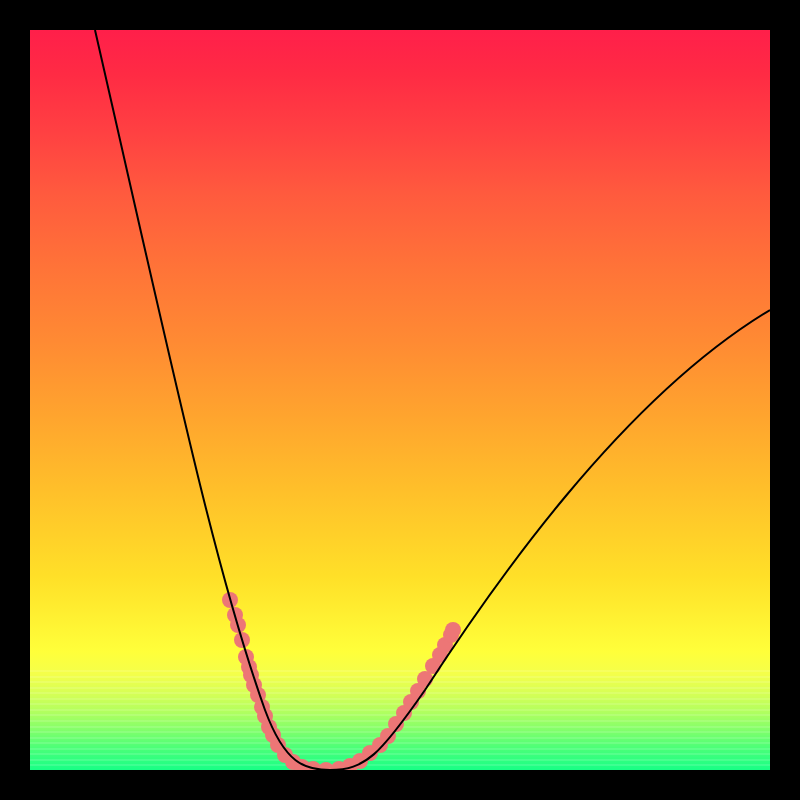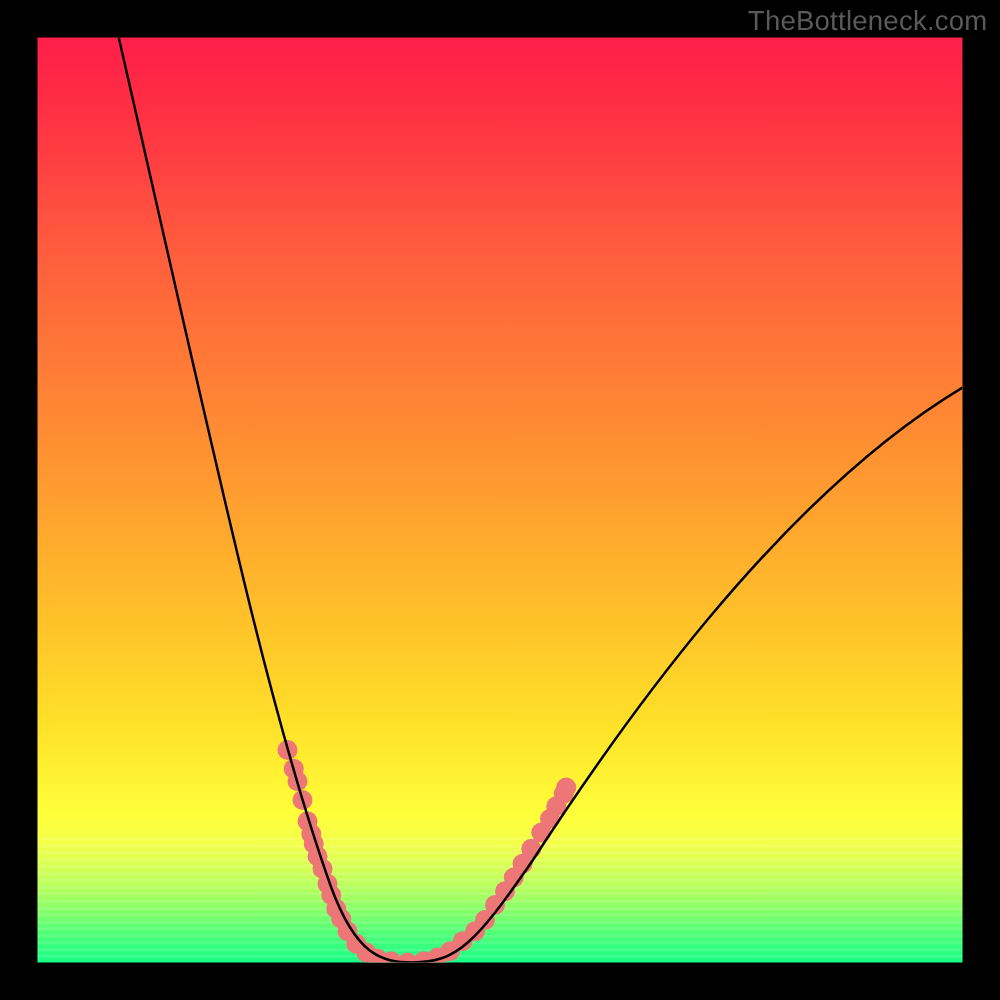--- a/index.html
+++ b/index.html
@@ -137,15 +137,14 @@
         <circle cx="395" cy="649" r="8" fill="#ed7676"></circle>
         <circle cx="403" cy="636" r="8" fill="#ed7676"></circle>
         <circle cx="410" cy="625" r="8" fill="#ed7676"></circle>
         <circle cx="415" cy="615" r="8" fill="#ed7676"></circle>
         <circle cx="421" cy="605" r="8" fill="#ed7676"></circle>
         <circle cx="423" cy="600" r="8" fill="#ed7676"></circle>
       </g>
     <path id="curve-path" fill="none" stroke="#000000" stroke-width="2" d="M 65 0 C 145 350, 185 540, 235 680 C 255 734, 275 740, 300 740 C 335 740, 350 725, 395 660 C 460 560, 590 370, 740 280"></path>
   </svg>
 
-  <div class="watermark">TheBottleneck.com</div>
 
 </div>
 
 </body></html>

